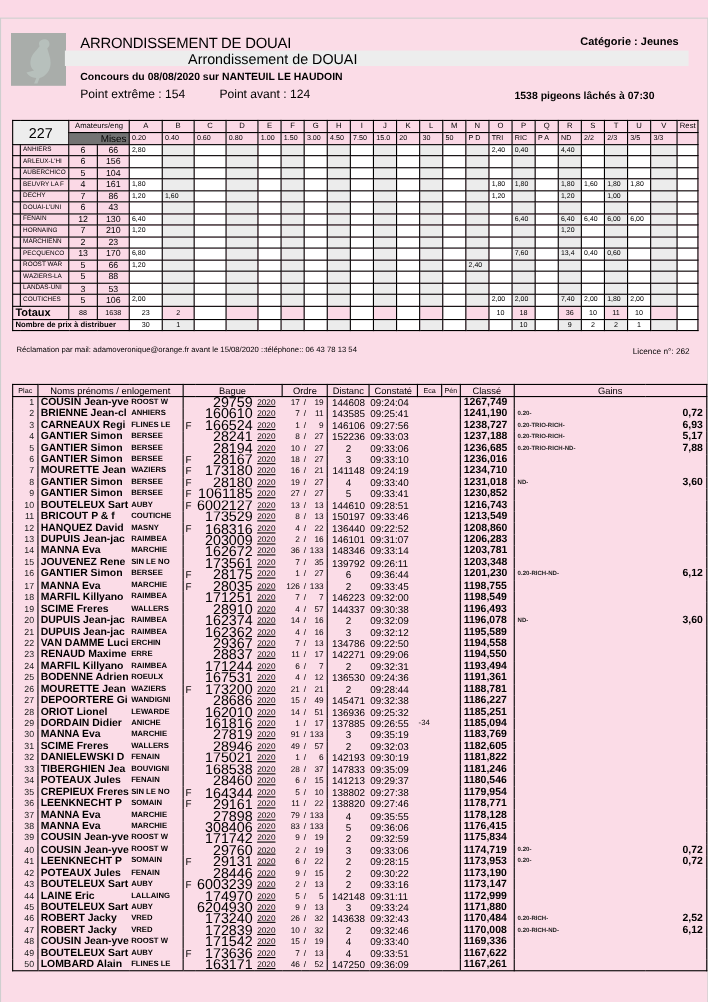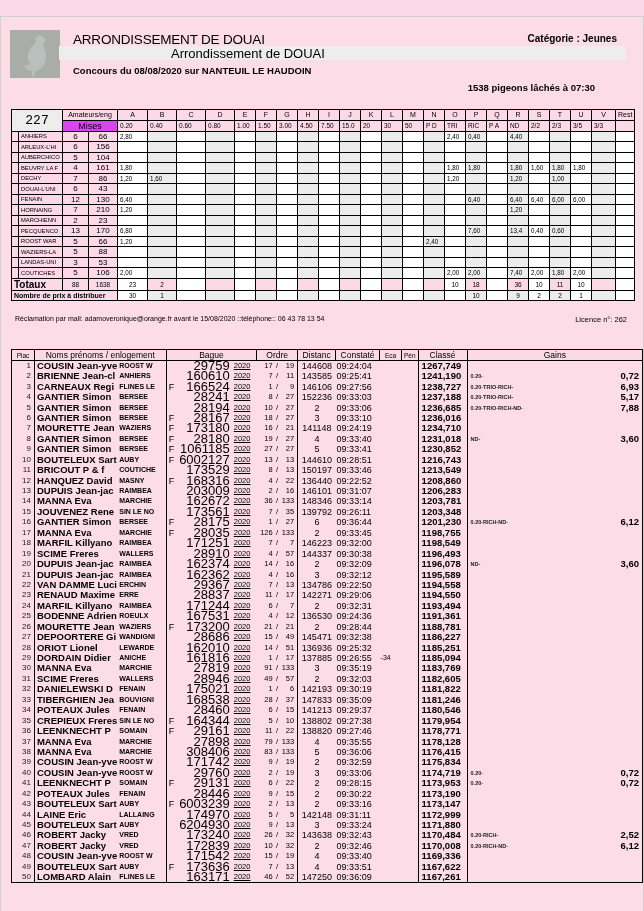--- a/index.html
+++ b/index.html
@@ -17,22 +17,22 @@
   .h-concours { position: absolute; left: 72px; top: 48px; font-size: 9.5px; font-weight: bold; }
   .h-points { position: absolute; left: 72px; top: 63px; font-size: 11px; }
   .h-points span { margin-right: 28px; }
   .h-lache { position: absolute; right: 48px; top: 65px; font-size: 9.5px; font-weight: bold; }
 
   
   .grid { position: absolute; left: 10px; top: 92px; border-collapse: collapse; font-size: 6.5px; table-layout: fixed; }
   .grid td { border: 1px solid #000; height: 10.5px; padding: 0 2px; white-space: nowrap; overflow: hidden; }
   .grid .hd { background: #fbd9e6; text-align: center; font-size: 7px; }
   .grid .hd2 { background: #fbd9e6; font-size: 6.5px; text-align: left; }
-  .grid .num227 { font-size: 13px; text-align: center; background: #ededed; font-family: Liberation Mono, monospace; }
-  .grid .mises { font-size: 9px; text-align: center; background: #d946ef; }
+  .grid .num227 { font-size: 13px; text-align: center; background: #ededed; }
+  .grid .mises { font-size: 9px; text-align: right; background: #737373; }
   .grid .sel { background: #fbd9e6; }
   .grid .club { background: #fbd9e6; font-size: 5.8px; }
   .grid .am, .grid .mi { background: #fbd9e6; text-align: center; font-size: 8px; }
   .grid .w { background: #fff; }
   .grid .g { background: #ececec; }
   .grid .p { background: #fbd9e6; }
   .grid .v { font-size: 6.3px; }
   .grid .tot { font-size: 10px; font-weight: bold; background: #fbd9e6; }
   .grid .totv { text-align: center; font-size: 6.5px; }
   .grid .nbp { font-size: 7px; font-weight: bold; background: #fbd9e6; }
@@ -75,20 +75,24 @@
     <svg viewBox="0 0 50 48">
       <path d="M29 6 c3 -1 6 1 6 4 c0 2 -1 3 -2 4 c1 4 3 8 3 13 c0 7 -4 12 -10 14 l-2 5 h-3 l2 -5 c-4 0 -7 -2 -9 -5 l7 -2 c-3 -2 -4 -6 -3 -10 c1 -5 5 -8 8 -12 c-1 -2 -1 -5 3 -6 z" fill="#b7c0bc"></path>
     </svg>
   </div>
 
   <div class="h-title">ARRONDISSEMENT DE DOUAI</div>
   <div class="h-cat">Catégorie : Jeunes</div>
   <div class="h-band"></div>
   <div class="h-sub">Arrondissement de DOUAI</div>
   <div class="h-concours">Concours du 08/08/2020 sur NANTEUIL LE HAUDOIN</div>
+  <div class="h-points">
+    <span>Point extrême : 154</span>
+    <span>Point avant : 124</span>
+  </div>
   <div class="h-lache">1538 pigeons lâchés à 07:30</div>
 
   <table class="grid" id="grid">
     <colgroup id="grid-cols">
         <col style="width: 7px;">
         <col style="width: 44px;">
         <col style="width: 26px;">
         <col style="width: 29px;">
         <col style="width: 30px;">
         <col style="width: 29px;">

